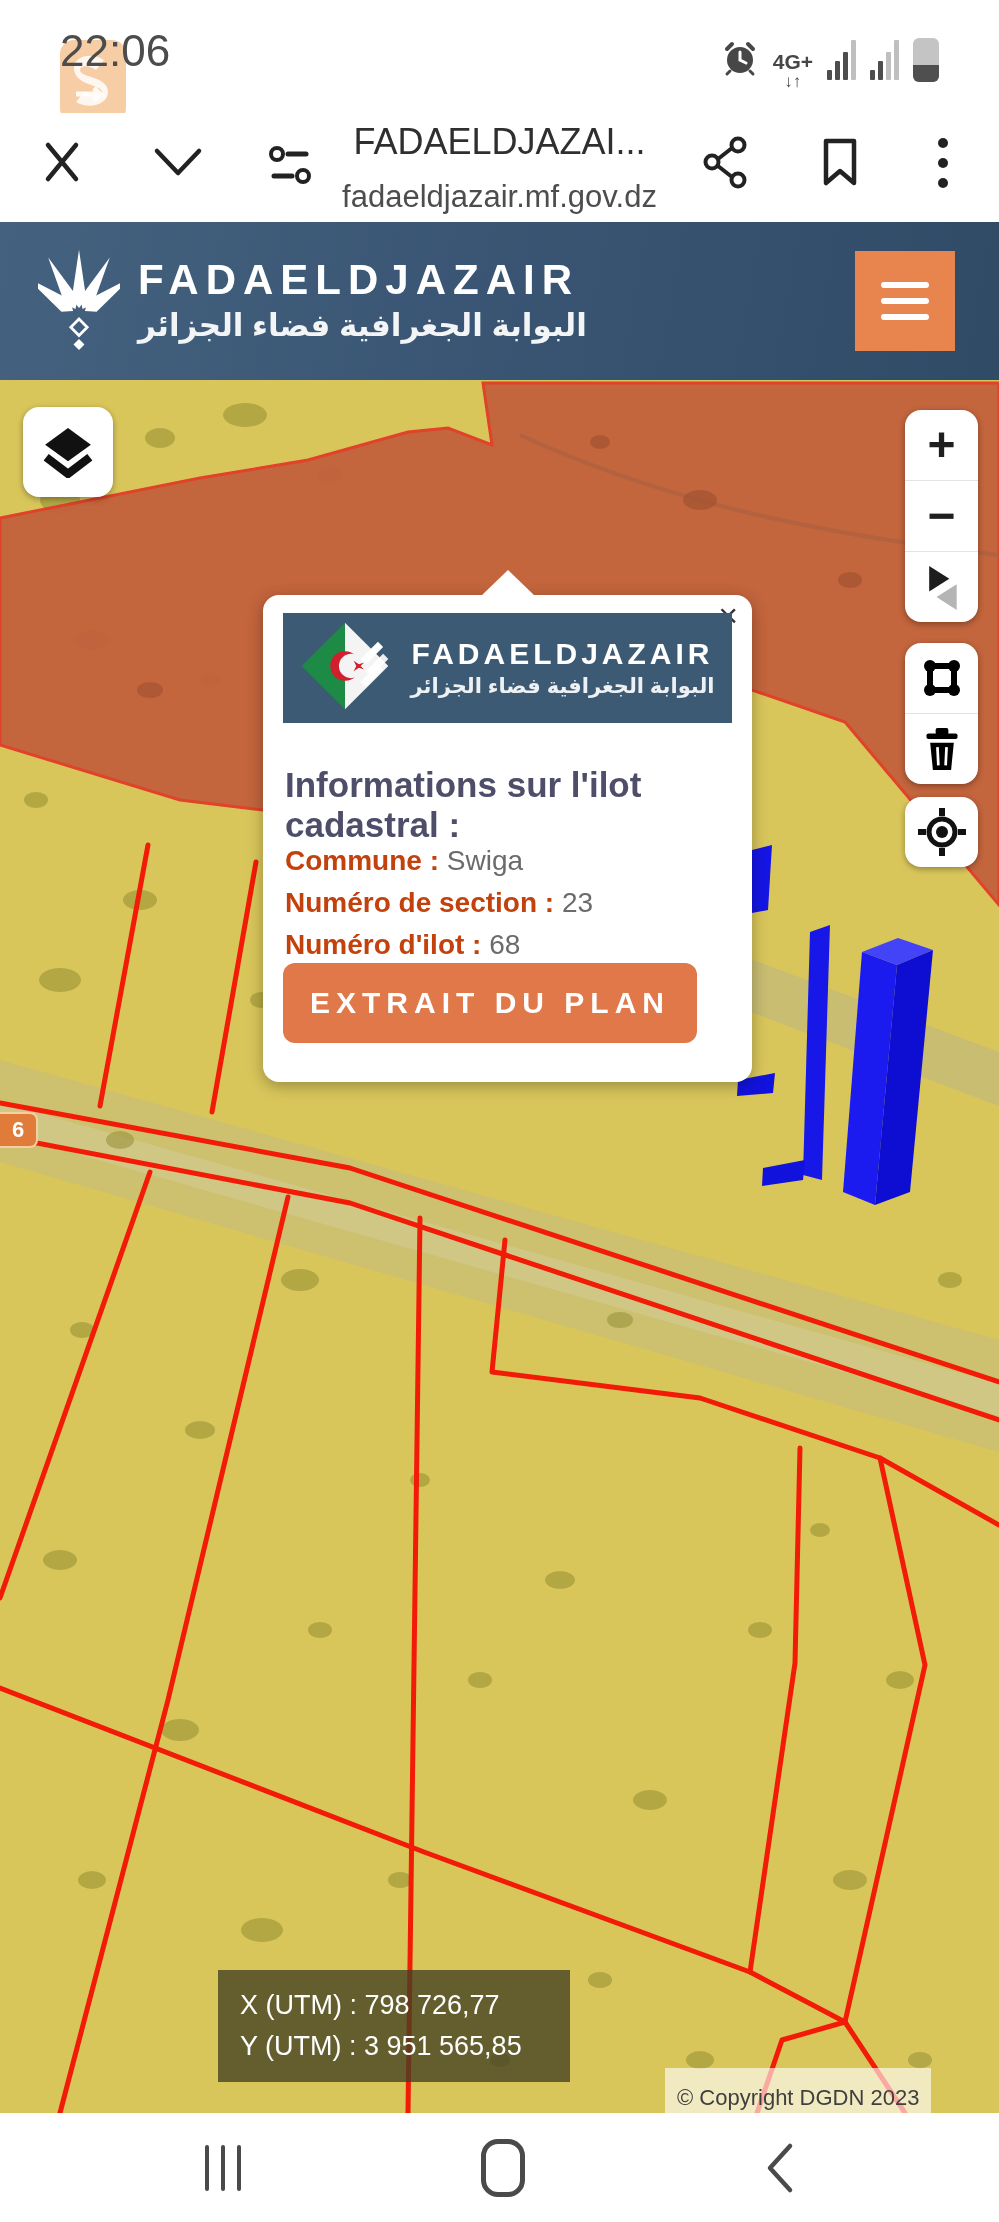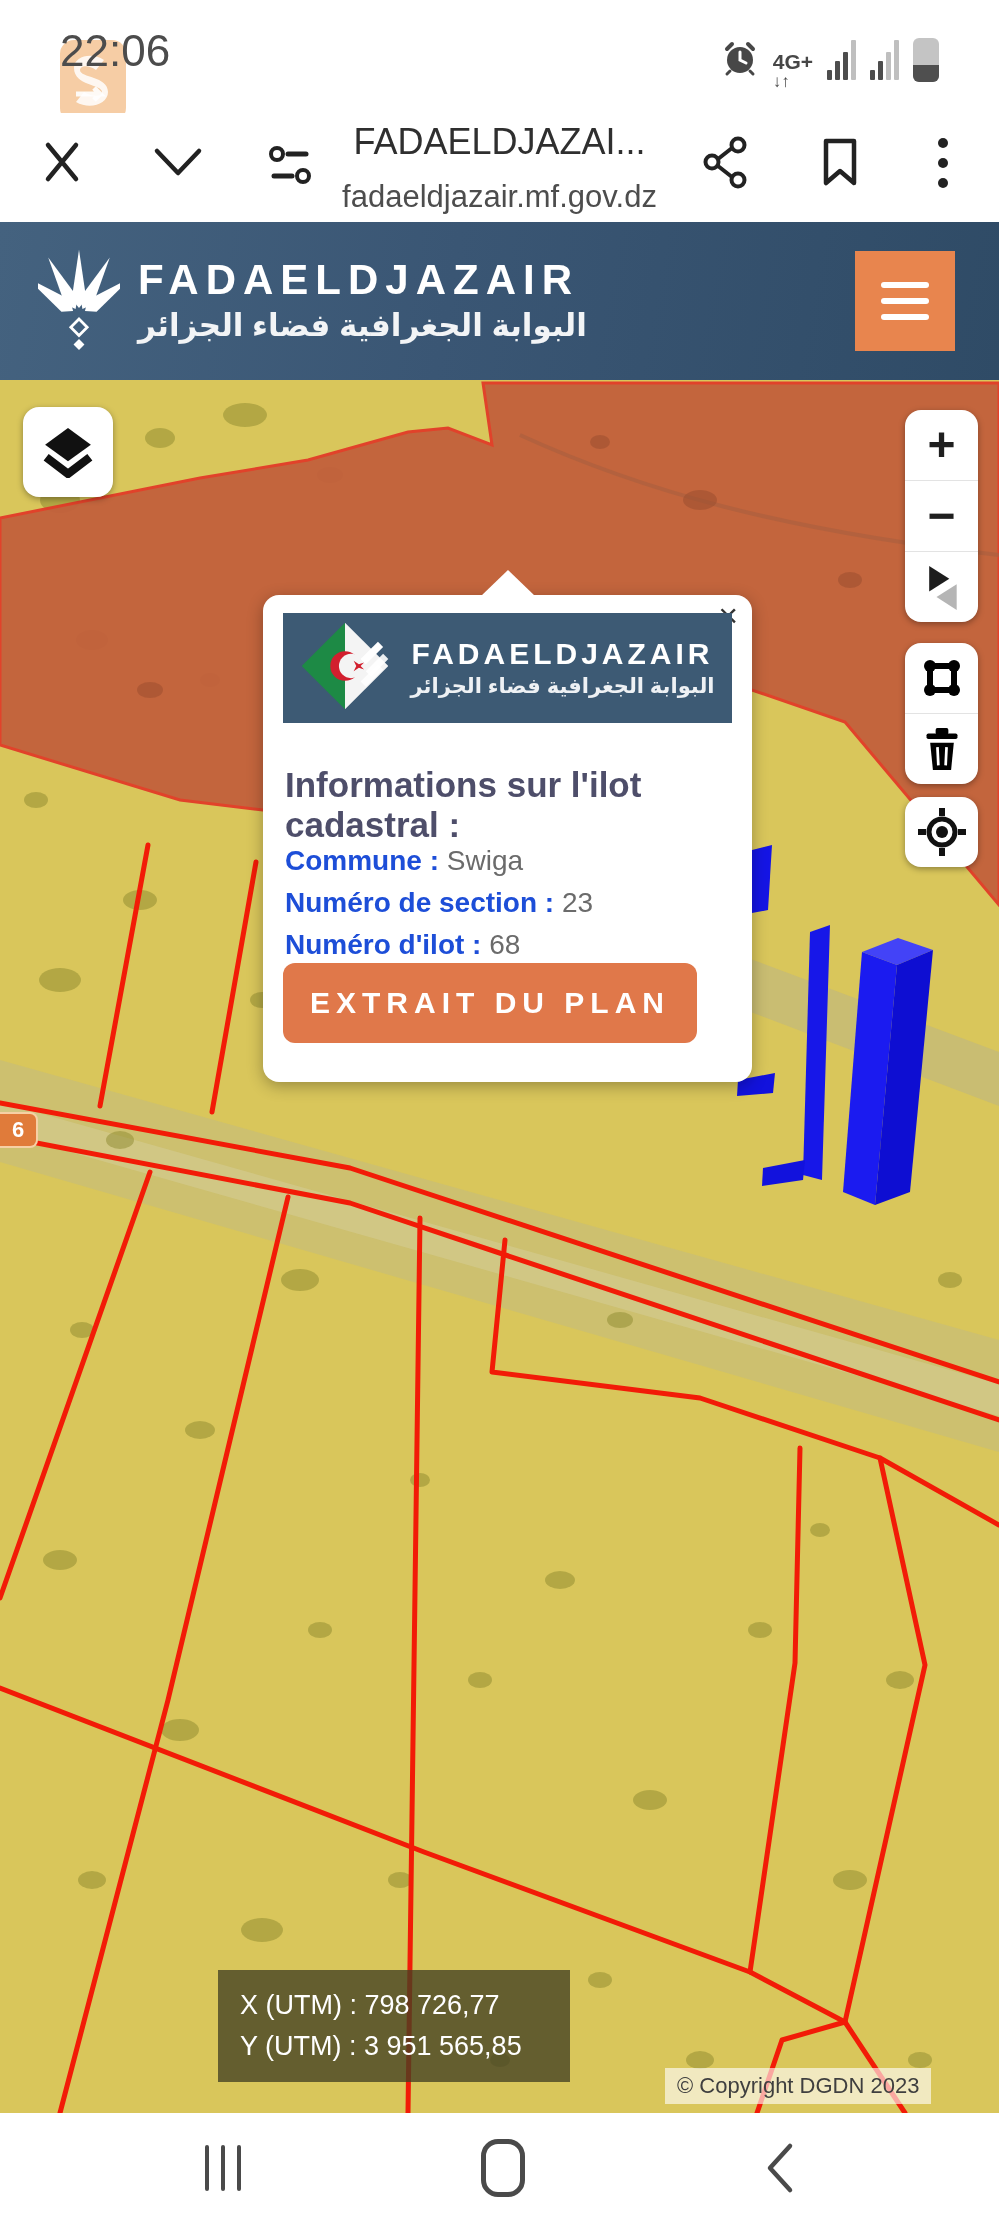--- a/index.html
+++ b/index.html
@@ -6,21 +6,21 @@
   body{width:999px;height:2222px;position:relative;font-family:"Liberation Sans","DejaVu Sans",sans-serif;overflow:hidden;}
   .abs{position:absolute;}
 
   
   .status-bar{left:0;top:0;width:999px;height:113px;background:#fff;}
   .wm-logo{left:60px;top:40px;width:66px;height:82px;background:#f3bd87;border-radius:14px;opacity:.75;}
   .wm-logo svg{position:absolute;left:6px;top:8px;}
   .wm-text{left:20px;top:114px;font-size:27px;font-weight:bold;color:#f1a65c;opacity:.85;letter-spacing:1px;}
   .time{left:60px;top:26px;font-size:44px;color:#4c4c4c;}
   .st-icons{right:60px;top:34px;display:flex;align-items:center;gap:14px;height:52px;}
-  .net{display:flex;flex-direction:column;align-items:flex-start;color:#474747;line-height:1;margin-top:20px;}
+  .net{display:flex;flex-direction:column;align-items:center;color:#474747;line-height:1;margin-top:20px;}
   .net .g{font-size:21px;font-weight:bold;}
   .net .ar{font-size:17px;margin-top:1px;}
   .bars{display:flex;align-items:flex-end;gap:3px;height:40px;}
   .bars i{display:block;width:5px;border-radius:1px;background:#4d4d4d;}
   .bars i.lt{background:#bfbfbf;}
   .batt{width:26px;height:44px;border-radius:6px;background:#c4c4c4;position:relative;overflow:hidden;}
   .batt:after{content:"";position:absolute;left:0;bottom:0;width:100%;height:17px;background:#4f4f4f;}
 
   
   .browser-bar{left:0;top:113px;width:999px;height:109px;background:#fff;}
@@ -50,27 +50,27 @@
   
   .popup{left:263px;top:215px;width:489px;height:487px;background:#fff;border-radius:16px;box-shadow:0 4px 16px rgba(0,0,0,.3);}
   .popup .arrow{position:absolute;top:-25px;left:218px;width:0;height:0;border-left:27px solid transparent;border-right:27px solid transparent;border-bottom:26px solid #fff;}
   .popup .close{position:absolute;right:14px;top:2px;font-size:34px;color:#333;cursor:pointer;line-height:1.1;}
   .pbanner{position:absolute;left:20px;top:18px;width:449px;height:110px;background:#3d5a74;display:flex;align-items:center;padding:0 10px;box-sizing:border-box;gap:6px;}
   .pbanner .ptext{flex:1;text-align:center;}
   .pbanner .en{color:#fff;font-weight:bold;font-size:30px;letter-spacing:4px;line-height:1;}
   .pbanner .ar{color:#eef1f4;font-weight:bold;font-size:21px;margin-top:5px;}
   .pheading{position:absolute;left:22px;top:170px;font-size:35px;font-weight:bold;color:#4e4e6a;}
   .prow{position:absolute;left:22px;font-size:28px;color:#4e4e6a;}
-  .prow b{color:#1d4ed8;}
+  .prow b{color:#c2410c;}
   .prow .val{color:#6b6b6b;}
   .pbtn{position:absolute;left:20px;top:368px;width:414px;height:80px;background:#e0784a;border:none;border-radius:12px;color:#fff;font-weight:bold;font-size:30px;letter-spacing:6px;font-family:inherit;cursor:pointer;}
 
   
   .utm{left:218px;top:1590px;width:352px;height:112px;background:rgba(66,64,34,.78);color:#fff;font-size:27px;display:flex;flex-direction:column;justify-content:center;padding-left:22px;box-sizing:border-box;gap:10px;}
-  .copyright{left:665px;top:1688px;background:rgba(255,255,255,.62);color:#3f3f3f;font-size:22px;padding:5px 12px;}
+  .copyright{left:665px;top:1688px;background:rgba(255,255,255,.62);color:#3f3f3f;font-size:22px;padding:17px 12px;}
 
   
   .nav-bar{left:0;top:2113px;width:999px;height:109px;background:#fff;display:flex;align-items:center;justify-content:space-between;padding:0 205px;box-sizing:border-box;}
   .nav-btn{cursor:pointer;display:flex;align-items:center;justify-content:center;}
   .recents{display:flex;gap:12px;}
   .recents i{display:block;width:4px;height:46px;background:#4a4a4a;border-radius:2px;}
   .home-o{width:34px;height:48px;border:5px solid #4a4a4a;border-radius:17px;}
 </style>
 </head>
 <body>

